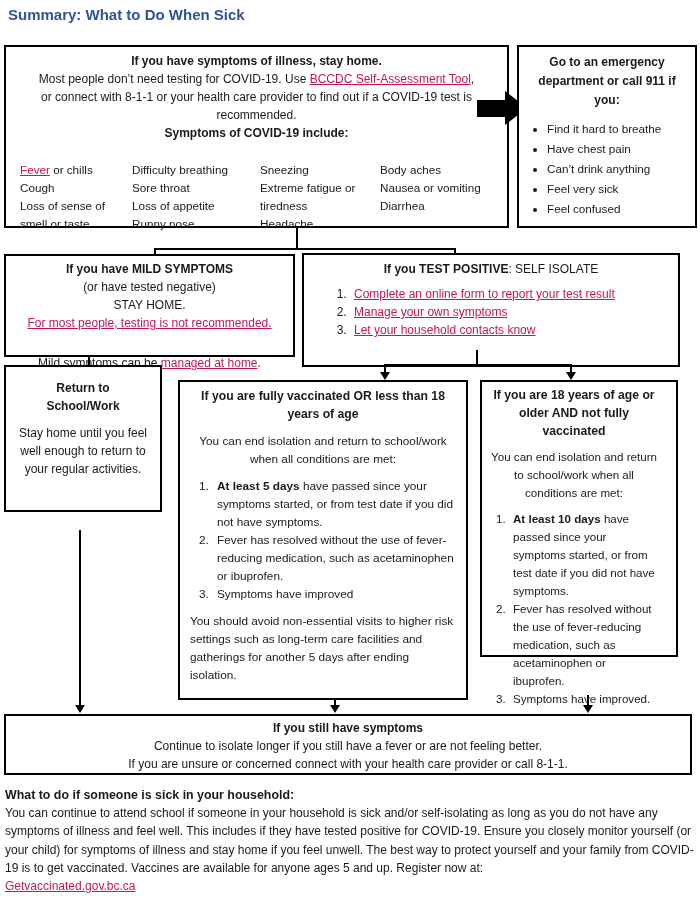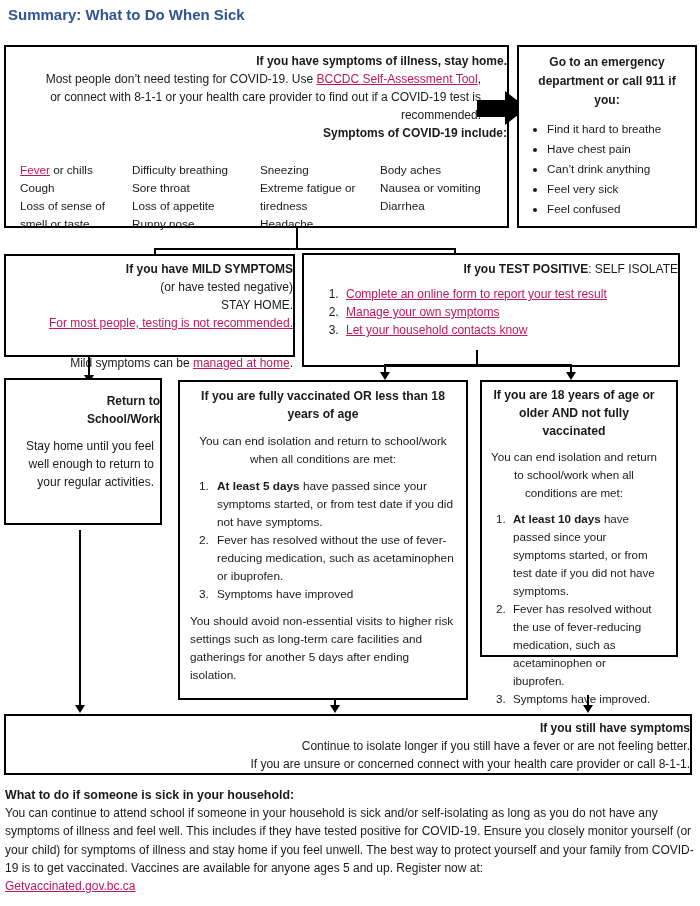--- a/index.html
+++ b/index.html
@@ -2,21 +2,21 @@
 <html><head>
 <meta charset="utf-8">
 <style>
   html,body { margin:0; padding:0; background:#ffffff; }
   body { font-family:"Liberation Sans", sans-serif; color:#1a1a1a; }
   .page { position:relative; width:700px; height:906px; background:#fff; overflow:hidden; }
   .box { position:absolute; border:2px solid #000; background:#fff; box-sizing:border-box; }
   .line { position:absolute; background:#000; }
   .ah-down { position:absolute; width:0; height:0; border-left:5px solid transparent; border-right:5px solid transparent; border-top:8px solid #000; }
   .b { font-weight:bold; }
-  .center { text-align:right; }
+  .center { text-align:center; }
   .link { color:#be185d; text-decoration:underline; cursor:pointer; }
   .title { position:absolute; left:8px; top:6px; font-size:15px; font-weight:bold; color:#2f5496; }
 
   
   .topbox { left:4px; top:45px; width:505px; height:183px; font-size:12px; line-height:18px; padding-top:5px; }
   .topbox .intro { padding:0 26px; }
   .symgrid { display:flex; padding-left:14px; margin-top:19px; font-size:11.7px; }
   .symcol1 { width:112px; } .symcol2 { width:128px; } .symcol3 { width:120px; } .symcol4 { width:110px; }
 
   
@@ -28,25 +28,25 @@
   
   .blockarrow-body { position:absolute; left:477px; top:100px; width:28px; height:17px; background:#000; }
   .blockarrow-head { position:absolute; left:505px; top:91px; width:0; height:0; border-top:17px solid transparent; border-bottom:17px solid transparent; border-left:22px solid #000; }
 
   
   .mildbox { left:4px; top:254px; width:291px; height:103px; font-size:12px; line-height:18px; padding-top:4px; }
   .mildbox .last { margin-top:22px; }
 
   
   .posbox { left:302px; top:253px; width:378px; height:114px; font-size:12px; line-height:18px; padding-top:5px; }
-  .posbox ol { margin:7px 0 0 0; padding-left:38px; }
+  .posbox ol { margin:7px 0 0 8px; padding-left:38px; }
   .posbox li { margin-bottom:0; padding-left:4px; }
 
   
-  .retbox { left:4px; top:378px; width:158px; height:147px; font-size:12px; line-height:18px; padding-top:12px; }
+  .retbox { left:4px; top:365px; width:158px; height:147px; font-size:12px; line-height:18px; padding-top:12px; }
   .retbox .body { margin-top:9px; padding:0 6px; }
 
   
   .vacbox { left:178px; top:380px; width:290px; height:320px; font-size:11.8px; line-height:18px; padding:5px 10px 0 10px; }
   .vacbox .hd { font-size:12.2px; font-weight:bold; text-align:center; }
   .vacbox .intro { text-align:center; margin-top:9px; }
   .vacbox ol { margin:9px 0 0 0; padding-left:22px; }
   .vacbox li { padding-left:5px; }
   .vacbox .outro { margin-top:9px; }
 

